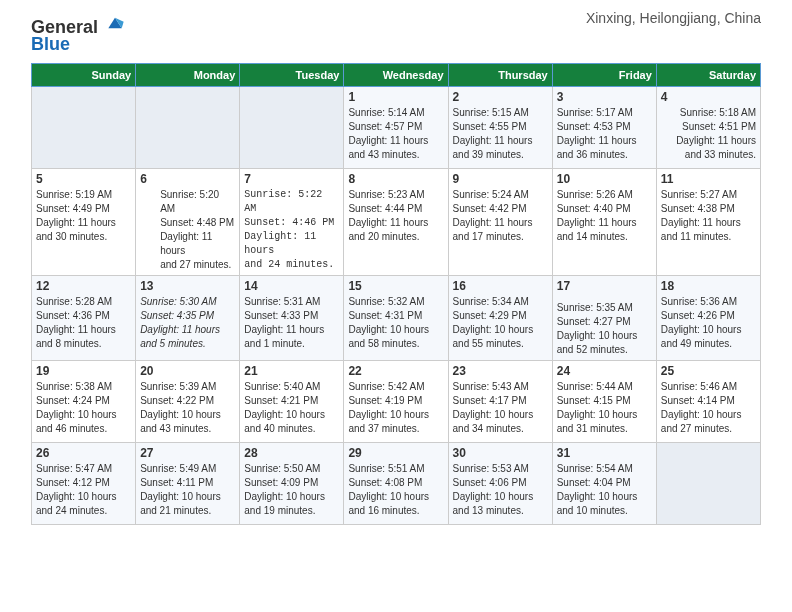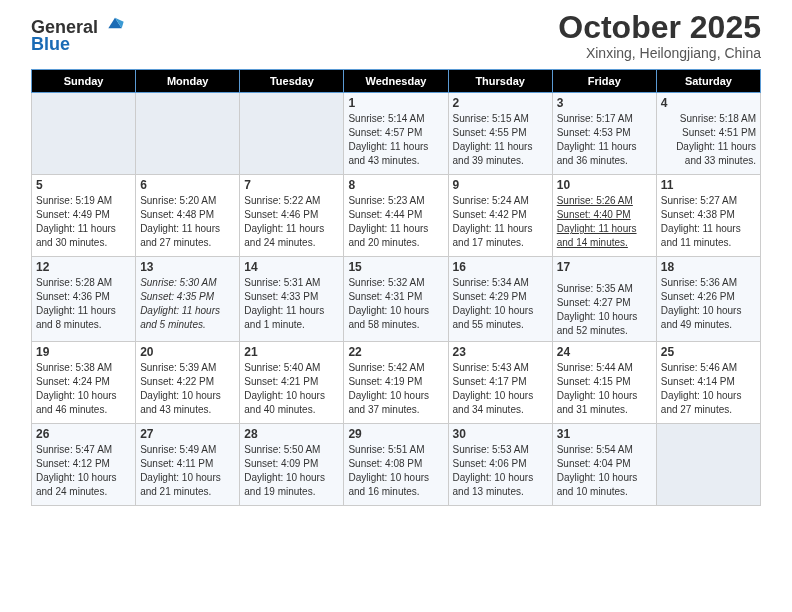--- a/index.html
+++ b/index.html
@@ -50,26 +50,26 @@
     .subtitle {
       font-size: 14px;
       color: #555;
     }
     table {
       width: 100%;
       border-collapse: collapse;
       table-layout: fixed;
     }
     thead tr th {
-      background: #000000;
+      background: #15803d;
       color: #fff;
       font-size: 11px;
       font-weight: bold;
       padding: 5px 4px;
-      text-align: center;
+      text-align: right;
       border: 1px solid #5a9ad4;
     }
     tbody tr td {
       border: 1px solid #ccc;
       vertical-align: top;
       padding: 3px 4px;
       height: 82px;
       background: #fff;
       font-size: 9.5px;
       color: #333;
@@ -109,21 +109,20 @@
               <polygon points="15,2 28,8 25,18" fill="#3a9ad4"></polygon>
             </svg>
           </span>
         </div>
         <div style="display:flex;align-items:center;margin-top:-4px;text-align:center;">
           <span style="font-size:18px;font-weight:bold;color:#1a6bb5;">Blue</span>
         </div>
       </div>
     </div>
     <div class="title-block">
-      <div class="month-title">October 2025</div>
       <div class="subtitle">Xinxing, Heilongjiang, China</div>
     </div>
   </div>
 
   <table>
     <thead>
       <tr>
       <th>Sunday</th>
           <th>Monday</th>
           <th>Tuesday</th>
@@ -170,49 +169,49 @@
         <tr>
           <td>
             <span class="day-num">5</span>
             <div class="day-info" style="white-space: pre-line;">Sunrise: 5:19 AM
 Sunset: 4:49 PM
 Daylight: 11 hours
 and 30 minutes.</div>
           </td>
           <td>
             <span class="day-num">6</span>
-            <div class="day-info" style="white-space: pre-line;">Sunrise: 5:20 AM
+            <div class="day-info" style="white-space: pre-line; margin-left: 20px;">Sunrise: 5:20 AM
 Sunset: 4:48 PM
 Daylight: 11 hours
 and 27 minutes.</div>
           </td>
           <td>
             <span class="day-num">7</span>
-            <div class="day-info" style="white-space: pre-line;">Sunrise: 5:22 AM
+            <div class="day-info" style="white-space: pre-line; font-family: Liberation Mono, monospace;">Sunrise: 5:22 AM
 Sunset: 4:46 PM
 Daylight: 11 hours
 and 24 minutes.</div>
           </td>
           <td>
             <span class="day-num">8</span>
             <div class="day-info" style="white-space: pre-line;">Sunrise: 5:23 AM
 Sunset: 4:44 PM
 Daylight: 11 hours
 and 20 minutes.</div>
           </td>
           <td>
             <span class="day-num">9</span>
             <div class="day-info" style="white-space: pre-line;">Sunrise: 5:24 AM
 Sunset: 4:42 PM
 Daylight: 11 hours
 and 17 minutes.</div>
           </td>
           <td>
             <span class="day-num">10</span>
-            <div class="day-info" style="white-space: pre-line; text-decoration: underline;">Sunrise: 5:26 AM
+            <div class="day-info" style="white-space: pre-line;">Sunrise: 5:26 AM
 Sunset: 4:40 PM
 Daylight: 11 hours
 and 14 minutes.</div>
           </td>
           <td>
             <span class="day-num">11</span>
             <div class="day-info" style="white-space: pre-line;">Sunrise: 5:27 AM
 Sunset: 4:38 PM
 Daylight: 11 hours
 and 11 minutes.</div>

